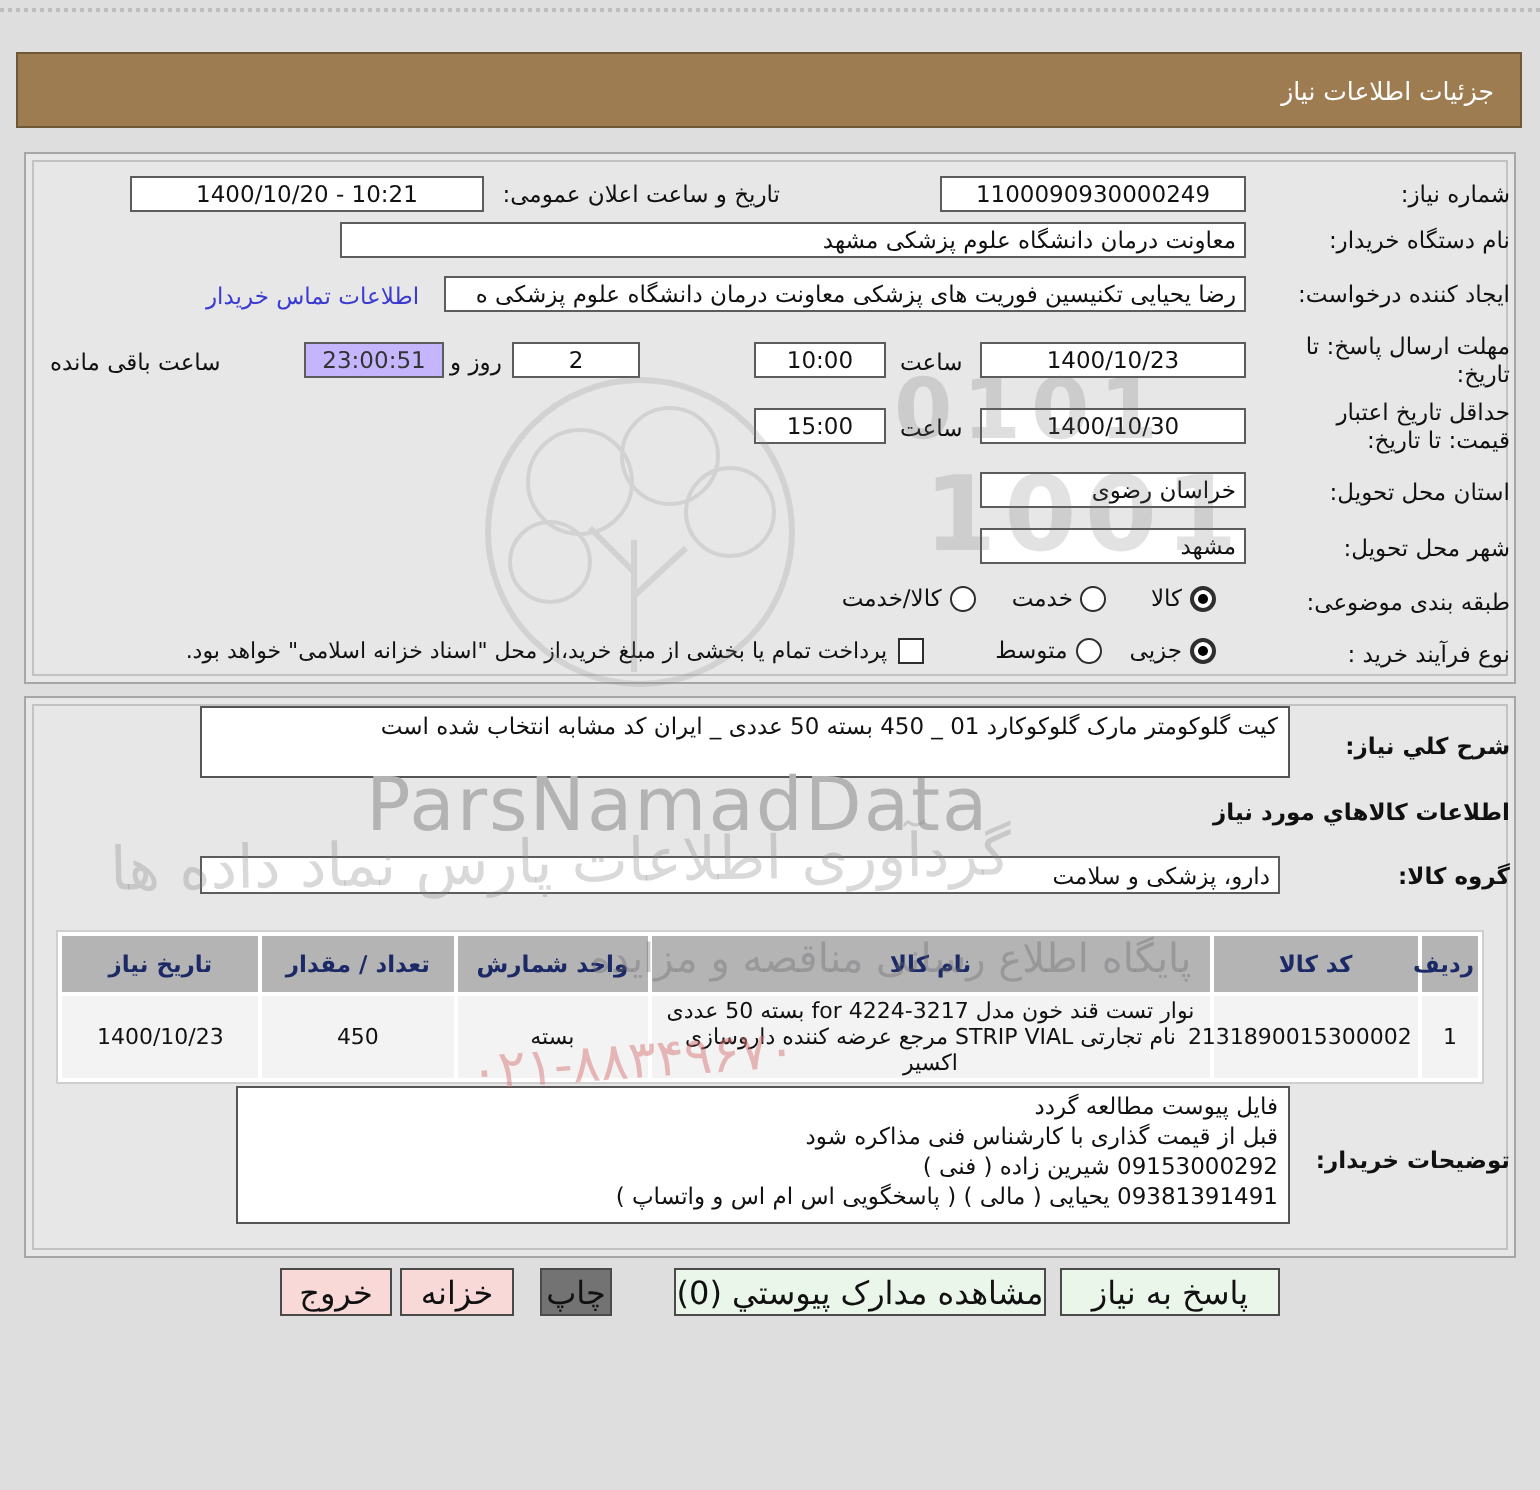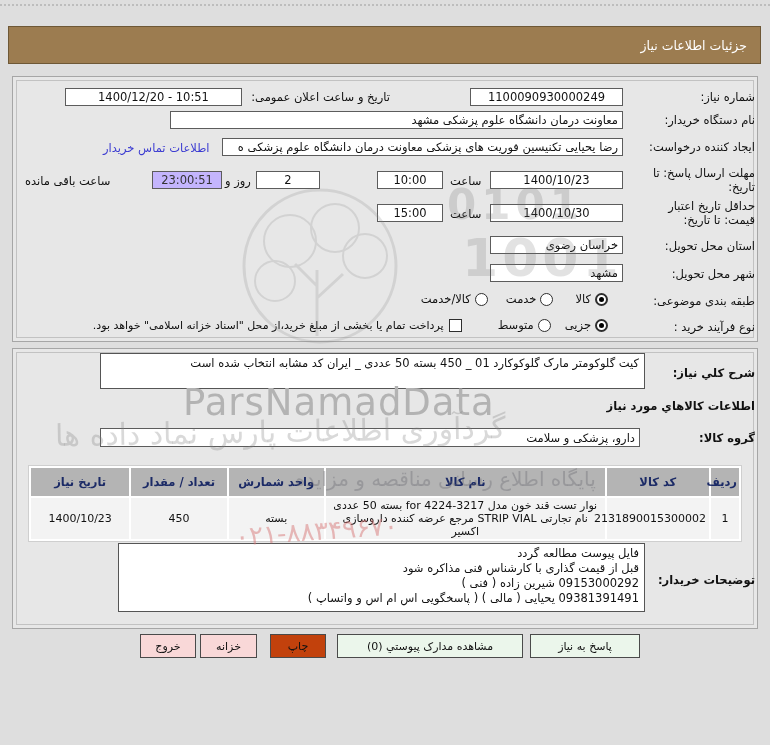--- a/index.html
+++ b/index.html
@@ -69,21 +69,21 @@
   }
   table.goods td{
     background:#f3f3f3;font-size:11px;text-align:center;height:38px;padding:1px 3px;
   }
   .c-idx{width:28px}.c-code{width:102px}.c-name{width:278px}.c-unit{width:95px}.c-qty{width:95px}.c-date{width:98px}
 
   
   .btn{
     position:absolute;top:634px;height:24px;box-sizing:border-box;
     border:1px solid #4a4a4a;display:flex;align-items:center;justify-content:center;
-    font-size:11px;cursor:pointer;white-space:nowrap;
+    font-size:16px;cursor:pointer;white-space:nowrap;
   }
 
   
   .wm{position:absolute;pointer-events:none;z-index:9}
   .wm-brand{left:183px;top:381px;font-size:37px;font-weight:normal;color:#b3b3b3;direction:ltr;letter-spacing:1px}
   .wm-script{left:55px;top:414px;font-size:30px;color:rgba(130,130,130,.30);white-space:nowrap;transform:rotate(-1deg)}
   .wm-tagline{left:295px;top:467px;font-size:20px;color:rgba(100,100,110,.35);white-space:nowrap}
   .wm-phone{left:235px;top:516px;font-size:26px;color:rgba(215,120,120,.50);transform:rotate(-4deg);direction:ltr}
   .wm-digits1{left:447px;top:180px;font-size:42px;font-weight:bold;color:rgba(110,110,110,.22);letter-spacing:5px;direction:ltr}
   .wm-digits2{left:462px;top:228px;font-size:52px;font-weight:bold;color:rgba(110,110,110,.20);letter-spacing:4px;direction:ltr}
@@ -96,21 +96,21 @@
 
 <div class="hdr" style="background:#9c7c50">
   <span>جزئیات اطلاعات نیاز</span>
 </div>
 
 <div class="gbox" id="box1"></div>
 
 <span class="lbl" style="right:15px;top:90px">شماره نیاز:</span>
 <div class="inp num" style="left:470px;top:88px;width:153px">1100090930000249</div>
 <span class="lbl" style="right:380px;top:90px">تاریخ و ساعت اعلان عمومی:</span>
-<div class="inp num" style="left:65px;top:88px;width:177px">1400/12/20 - 10:51</div>
+<div class="inp num" style="left:65px;top:88px;width:177px">1400/10/20 - 10:21</div>
 
 <span class="lbl" style="right:15px;top:113px">نام دستگاه خریدار:</span>
 <div class="inp rt" style="left:170px;top:111px;width:453px">معاونت درمان دانشگاه علوم پزشکی مشهد</div>
 
 <span class="lbl" style="right:15px;top:140px">ایجاد کننده درخواست:</span>
 <div class="inp rt" style="left:222px;top:138px;width:401px">رضا یحیایی تکنیسین فوریت های پزشکی معاونت درمان دانشگاه علوم پزشکی ه</div>
 <span class="link" style="left:103px;top:141px;color:#3b3bd1">اطلاعات تماس خریدار</span>
 
 <div class="lbl2" style="right:15px;top:166px">مهلت ارسال پاسخ: تا تاریخ:</div>
 <div class="inp num" style="left:490px;top:171px;width:133px">1400/10/23</div>
@@ -198,21 +198,21 @@
 <div class="lbl2 b" style="right:15px;top:573px;width:110px">توضیحات خریدار:</div>
 <div class="wbox" style="left:118px;top:543px;width:527px;height:69px">
   <div class="ln">فایل پیوست مطالعه گردد</div>
   <div class="ln">قبل از قیمت گذاری با کارشناس فنی مذاکره شود</div>
   <div class="ln">09153000292 شیرین زاده ( فنی )</div>
   <div class="ln">09381391491 یحیایی ( مالی )  ( پاسخگویی اس ام اس و واتساپ )</div>
 </div>
 
 <div class="btn" style="left:530px;width:110px;background:#ebf6eb">پاسخ به نیاز</div>
 <div class="btn" style="left:337px;width:186px;background:#ebf6eb">مشاهده مدارک پیوستي (0)</div>
-<div class="btn" style="left:270px;width:56px;background:#c2410c">چاپ</div>
+<div class="btn" style="left:270px;width:36px;background:#737373">چاپ</div>
 <div class="btn" style="left:200px;width:57px;background:#f9d8d8">خزانه</div>
 <div class="btn" style="left:140px;width:56px;background:#f9d8d8">خروج</div>
 
 <svg class="wm wm-tree" width="250" height="160" viewBox="0 0 250 160">
   <circle cx="125" cy="80" r="76" fill="none" stroke="#8a8a8a" stroke-width="3"></circle>
   <circle cx="95" cy="55" r="26" fill="none" stroke="#8a8a8a" stroke-width="2"></circle>
   <circle cx="140" cy="42" r="24" fill="none" stroke="#8a8a8a" stroke-width="2"></circle>
   <circle cx="170" cy="70" r="22" fill="none" stroke="#8a8a8a" stroke-width="2"></circle>
   <circle cx="80" cy="95" r="20" fill="none" stroke="#8a8a8a" stroke-width="2"></circle>
   <path d="M122 150 L122 84 M122 100 L100 78 M122 112 L148 88" fill="none" stroke="#8a8a8a" stroke-width="3"></path>

